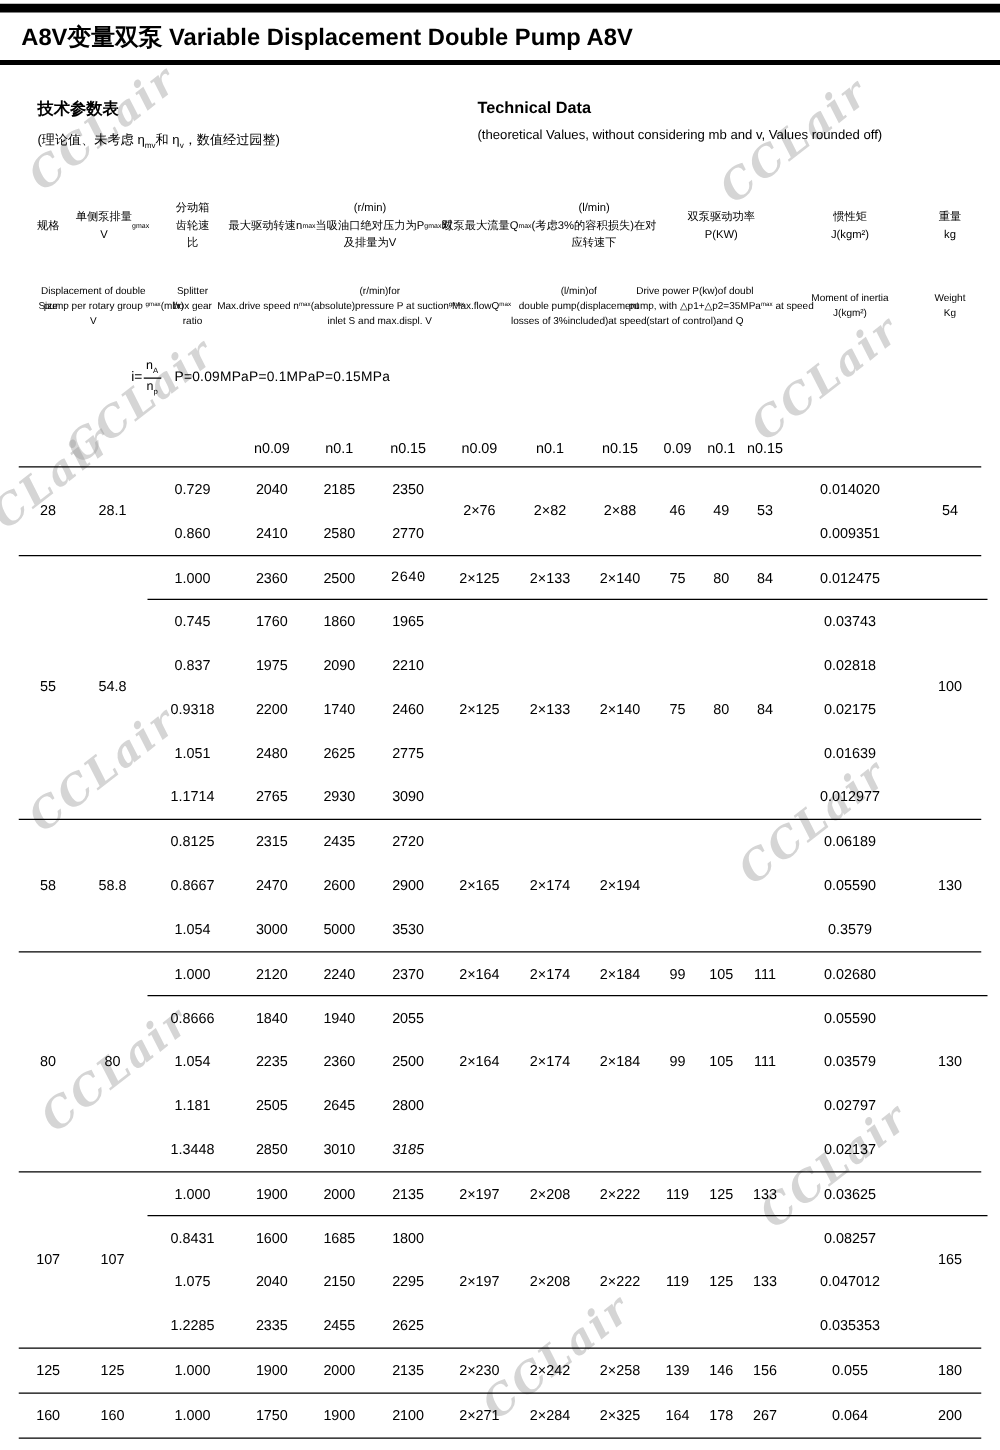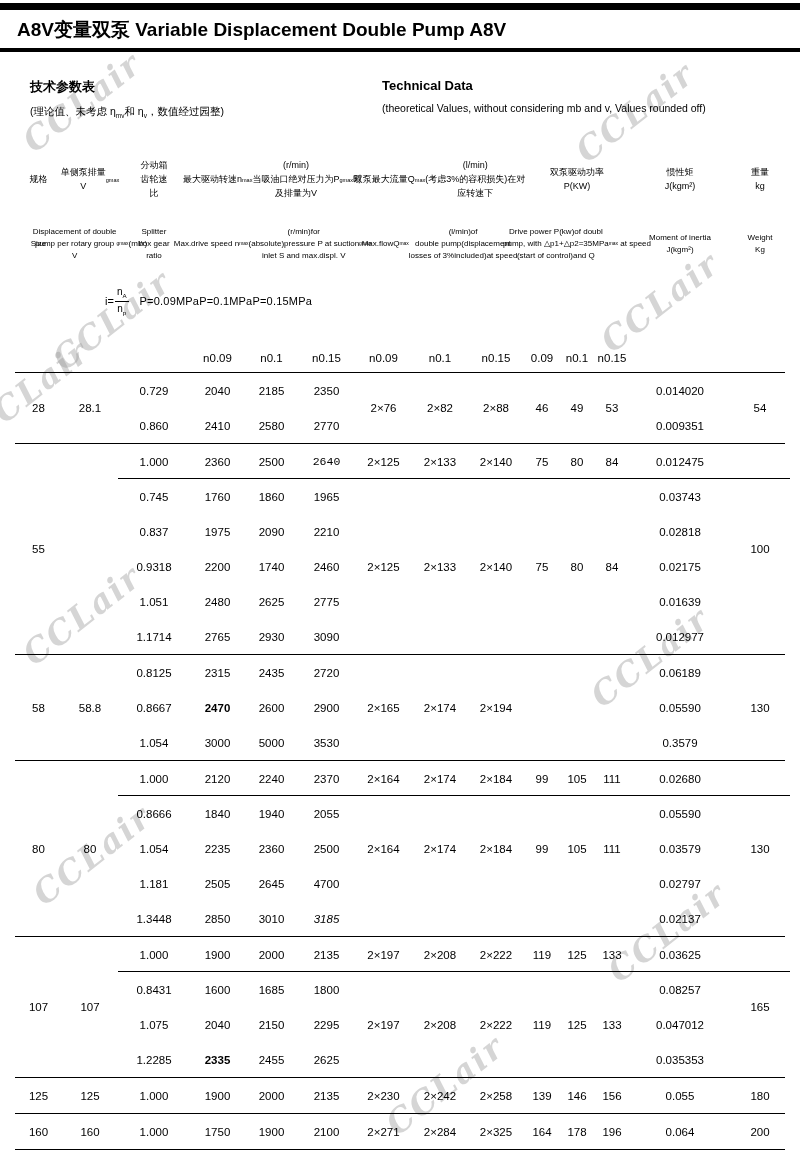--- a/index.html
+++ b/index.html
@@ -136,20 +136,21 @@
           <div class="cell" style="grid-area: 2 / 13;">0.009351</div>
           <div class="cell" style="grid-area: 1 / 7 / span 2;">2×76</div>
           <div class="cell" style="grid-area: 1 / 8 / span 2;">2×82</div>
           <div class="cell" style="grid-area: 1 / 9 / span 2;">2×88</div>
           <div class="cell" style="grid-area: 1 / 10 / span 2;">46</div>
           <div class="cell" style="grid-area: 1 / 11 / span 2;">49</div>
           <div class="cell" style="grid-area: 1 / 12 / span 2;">53</div>
         </div>
         <div class="grid14 tgroup" style="grid-template-rows: repeat(6, 35px);">
           <div class="cell" style="grid-area: 1 / 1 / span 6;">55</div>
+          <div class="cell" style="grid-area: 1 / 2 / span 6;">54.8</div>
           <div class="cell" style="grid-area: 1 / 14 / span 6;">100</div>
           <div class="cell" style="grid-area: 1 / 3;">1.000</div>
           <div class="cell" style="grid-area: 1 / 4;">2360</div>
           <div class="cell" style="grid-area: 1 / 5;">2500</div>
           <div class="cell" style="grid-area: 1 / 6; font-family: Liberation Mono, monospace;">2640</div>
           <div class="cell" style="grid-area: 1 / 13;">0.012475</div>
           <div class="inner-sep" style="grid-row: 1;"></div>
           <div class="cell" style="grid-area: 2 / 3;">0.745</div>
           <div class="cell" style="grid-area: 2 / 4;">1760</div>
           <div class="cell" style="grid-area: 2 / 5;">1860</div>
@@ -191,21 +192,21 @@
         <div class="grid14 tgroup" style="grid-template-rows: repeat(3, 35px);">
           <div class="cell" style="grid-area: 1 / 1 / span 3;">58</div>
           <div class="cell" style="grid-area: 1 / 2 / span 3;">58.8</div>
           <div class="cell" style="grid-area: 1 / 14 / span 3;">130</div>
           <div class="cell" style="grid-area: 1 / 3;">0.8125</div>
           <div class="cell" style="grid-area: 1 / 4;">2315</div>
           <div class="cell" style="grid-area: 1 / 5;">2435</div>
           <div class="cell" style="grid-area: 1 / 6;">2720</div>
           <div class="cell" style="grid-area: 1 / 13;">0.06189</div>
           <div class="cell" style="grid-area: 2 / 3;">0.8667</div>
-          <div class="cell" style="grid-area: 2 / 4; font-weight: bold;">2470</div>
+          <div class="cell" style="grid-area: 2 / 4;">2470</div>
           <div class="cell" style="grid-area: 2 / 5;">2600</div>
           <div class="cell" style="grid-area: 2 / 6;">2900</div>
           <div class="cell" style="grid-area: 2 / 13;">0.05590</div>
           <div class="cell" style="grid-area: 3 / 3;">1.054</div>
           <div class="cell" style="grid-area: 3 / 4;">3000</div>
           <div class="cell" style="grid-area: 3 / 5;">5000</div>
           <div class="cell" style="grid-area: 3 / 6;">3530</div>
           <div class="cell" style="grid-area: 3 / 13;">0.3579</div>
           <div class="cell" style="grid-area: 2 / 7;">2×165</div>
           <div class="cell" style="grid-area: 2 / 8;">2×174</div>
@@ -227,21 +228,21 @@
           <div class="cell" style="grid-area: 2 / 6;">2055</div>
           <div class="cell" style="grid-area: 2 / 13;">0.05590</div>
           <div class="cell" style="grid-area: 3 / 3;">1.054</div>
           <div class="cell" style="grid-area: 3 / 4;">2235</div>
           <div class="cell" style="grid-area: 3 / 5;">2360</div>
           <div class="cell" style="grid-area: 3 / 6;">2500</div>
           <div class="cell" style="grid-area: 3 / 13;">0.03579</div>
           <div class="cell" style="grid-area: 4 / 3;">1.181</div>
           <div class="cell" style="grid-area: 4 / 4;">2505</div>
           <div class="cell" style="grid-area: 4 / 5;">2645</div>
-          <div class="cell" style="grid-area: 4 / 6;">4700</div>
+          <div class="cell" style="grid-area: 4 / 6;">2800</div>
           <div class="cell" style="grid-area: 4 / 13;">0.02797</div>
           <div class="cell" style="grid-area: 5 / 3;">1.3448</div>
           <div class="cell" style="grid-area: 5 / 4;">2850</div>
           <div class="cell" style="grid-area: 5 / 5;">3010</div>
           <div class="cell" style="grid-area: 5 / 6; font-style: italic;">3185</div>
           <div class="cell" style="grid-area: 5 / 13;">0.02137</div>
           <div class="cell" style="grid-area: 1 / 7;">2×164</div>
           <div class="cell" style="grid-area: 1 / 8;">2×174</div>
           <div class="cell" style="grid-area: 1 / 9;">2×184</div>
           <div class="cell" style="grid-area: 1 / 10;">99</div>
@@ -268,21 +269,21 @@
           <div class="cell" style="grid-area: 2 / 4;">1600</div>
           <div class="cell" style="grid-area: 2 / 5;">1685</div>
           <div class="cell" style="grid-area: 2 / 6;">1800</div>
           <div class="cell" style="grid-area: 2 / 13;">0.08257</div>
           <div class="cell" style="grid-area: 3 / 3;">1.075</div>
           <div class="cell" style="grid-area: 3 / 4;">2040</div>
           <div class="cell" style="grid-area: 3 / 5;">2150</div>
           <div class="cell" style="grid-area: 3 / 6;">2295</div>
           <div class="cell" style="grid-area: 3 / 13;">0.047012</div>
           <div class="cell" style="grid-area: 4 / 3;">1.2285</div>
-          <div class="cell" style="grid-area: 4 / 4; font-weight: bold;">2335</div>
+          <div class="cell" style="grid-area: 4 / 4;">2335</div>
           <div class="cell" style="grid-area: 4 / 5;">2455</div>
           <div class="cell" style="grid-area: 4 / 6;">2625</div>
           <div class="cell" style="grid-area: 4 / 13;">0.035353</div>
           <div class="cell" style="grid-area: 1 / 7;">2×197</div>
           <div class="cell" style="grid-area: 1 / 8;">2×208</div>
           <div class="cell" style="grid-area: 1 / 9;">2×222</div>
           <div class="cell" style="grid-area: 1 / 10;">119</div>
           <div class="cell" style="grid-area: 1 / 11;">125</div>
           <div class="cell" style="grid-area: 1 / 12;">133</div>
           <div class="cell" style="grid-area: 3 / 7;">2×197</div>
@@ -315,18 +316,18 @@
           <div class="cell" style="grid-area: 1 / 3;">1.000</div>
           <div class="cell" style="grid-area: 1 / 4;">1750</div>
           <div class="cell" style="grid-area: 1 / 5;">1900</div>
           <div class="cell" style="grid-area: 1 / 6;">2100</div>
           <div class="cell" style="grid-area: 1 / 13;">0.064</div>
           <div class="cell" style="grid-area: 1 / 7;">2×271</div>
           <div class="cell" style="grid-area: 1 / 8;">2×284</div>
           <div class="cell" style="grid-area: 1 / 9;">2×325</div>
           <div class="cell" style="grid-area: 1 / 10;">164</div>
           <div class="cell" style="grid-area: 1 / 11;">178</div>
-          <div class="cell" style="grid-area: 1 / 12;">196</div>
+          <div class="cell" style="grid-area: 1 / 12;">267</div>
         </div>
       </div>
 
   </div>
 </div>
 
 </body></html>

